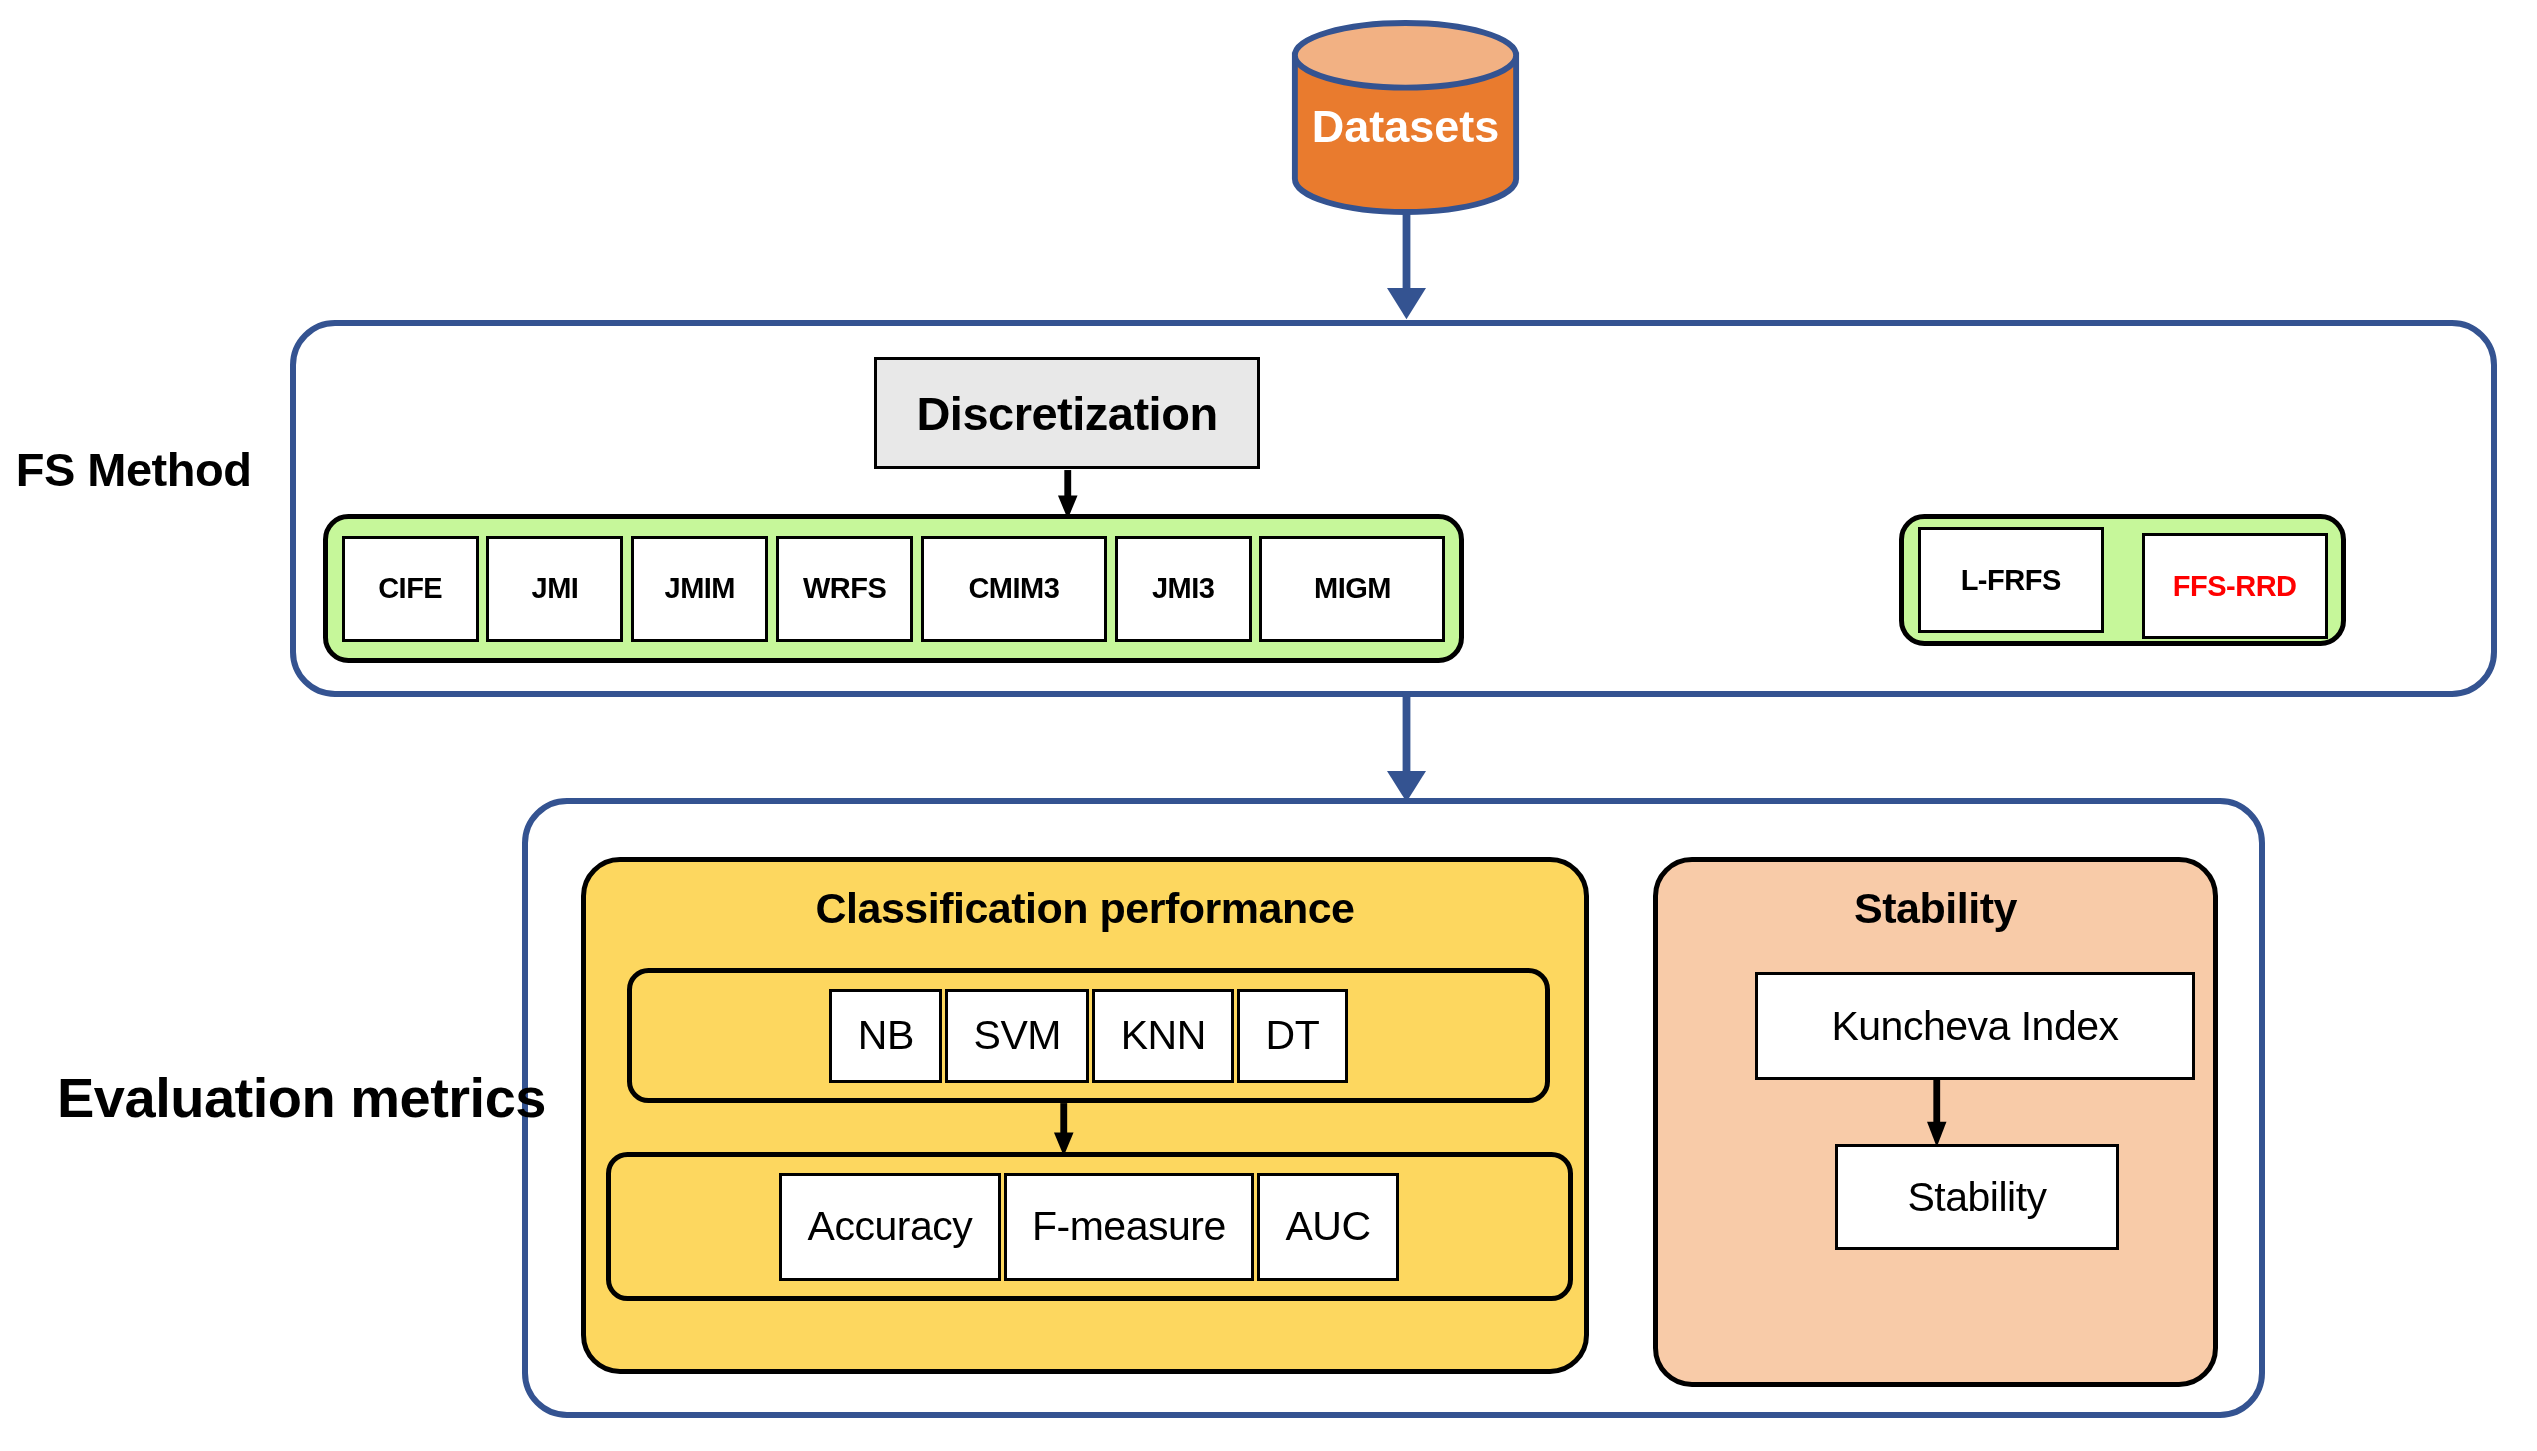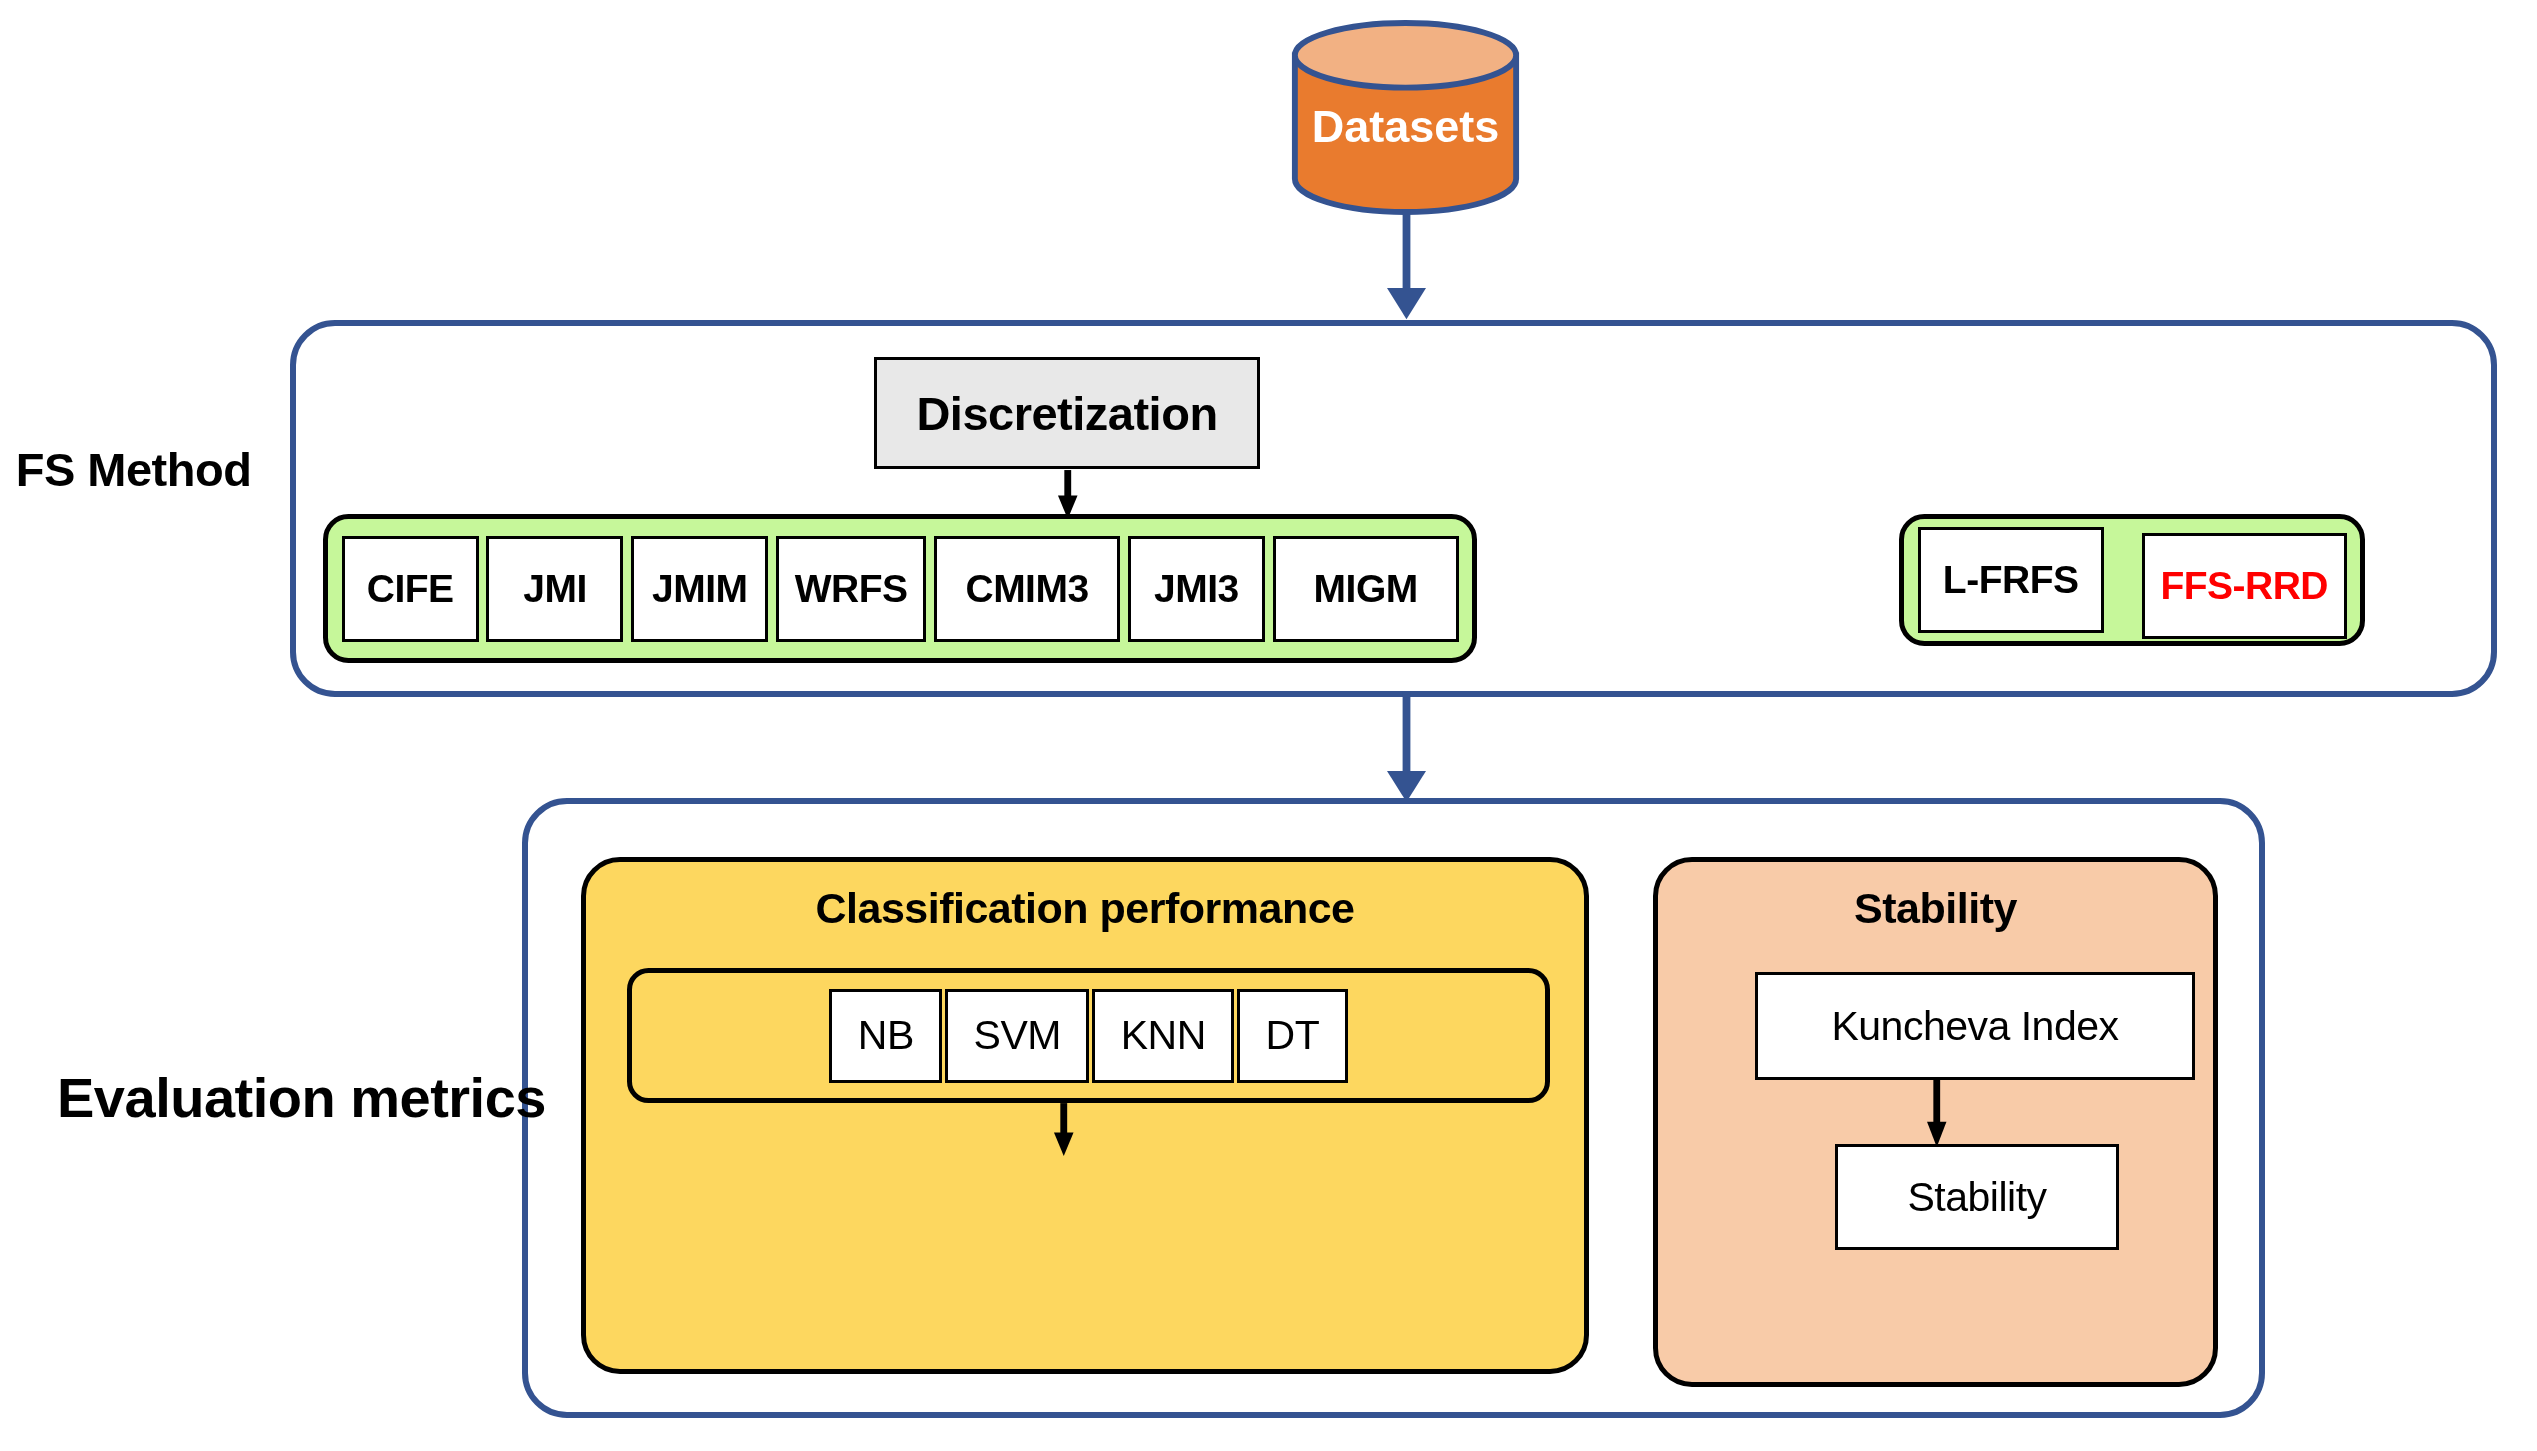--- a/index.html
+++ b/index.html
@@ -139,21 +139,21 @@
     gap: 38px;
   }
   .method-box {
     background: #ffffff;
     border: 3.9px solid #000000;
     box-sizing: border-box;
     height: 106px;
     display: flex;
     align-items: center;
     justify-content: center;
-    font-size: 39px;
+    font-size: 29px;
     font-weight: bold;
     color: #000000;
     letter-spacing: -0.5px;
     padding: 0 15.7px;
     min-width: 137px;
   }
   .method-box.wide { min-width: 186px; }
   .method-box.highlight { color: #ff0000; margin-top: 12px; }
 
   
@@ -336,20 +336,25 @@
       <div class="eval-box">DT</div>
     </div>
 
     <div id="arrow-classifier-to-metric">
       <svg width="23.5" height="55" viewBox="0 0 24 56">
         <line x1="12" y1="0" x2="12" y2="34" stroke="#000000" stroke-width="7"></line>
         <polygon points="12,54 2,30 22,30" fill="#000000"></polygon>
       </svg>
     </div>
 
+    <div class="inner-group" id="metric-group">
+      <div class="eval-box">Accuracy</div>
+      <div class="eval-box">F-measure</div>
+      <div class="eval-box">AUC</div>
+    </div>
   </div>
 
   <div id="stability-panel">
     <div class="panel-title">Stability</div>
 
     <div class="stability-box" id="kuncheva-box">Kuncheva Index</div>
 
     <div id="arrow-kuncheva-to-stability">
       <svg width="23.5" height="70" viewBox="0 0 24 72">
         <line x1="12" y1="0" x2="12" y2="48" stroke="#000000" stroke-width="7"></line>

